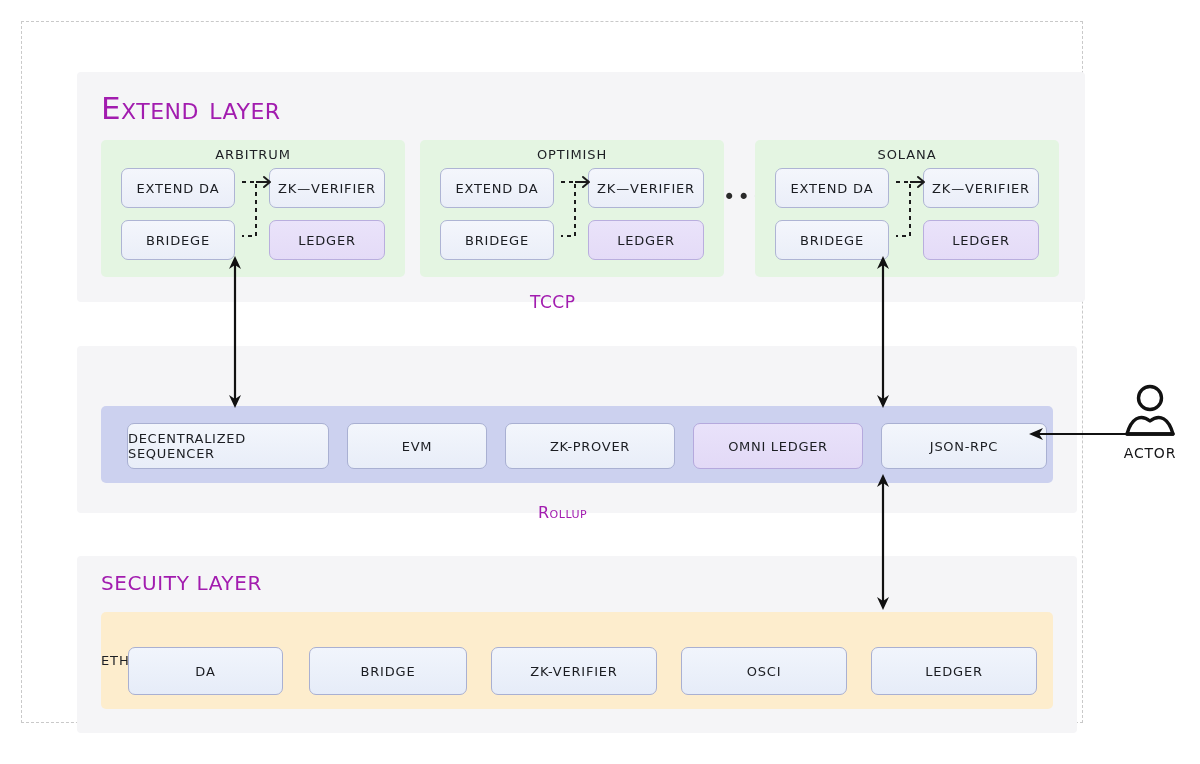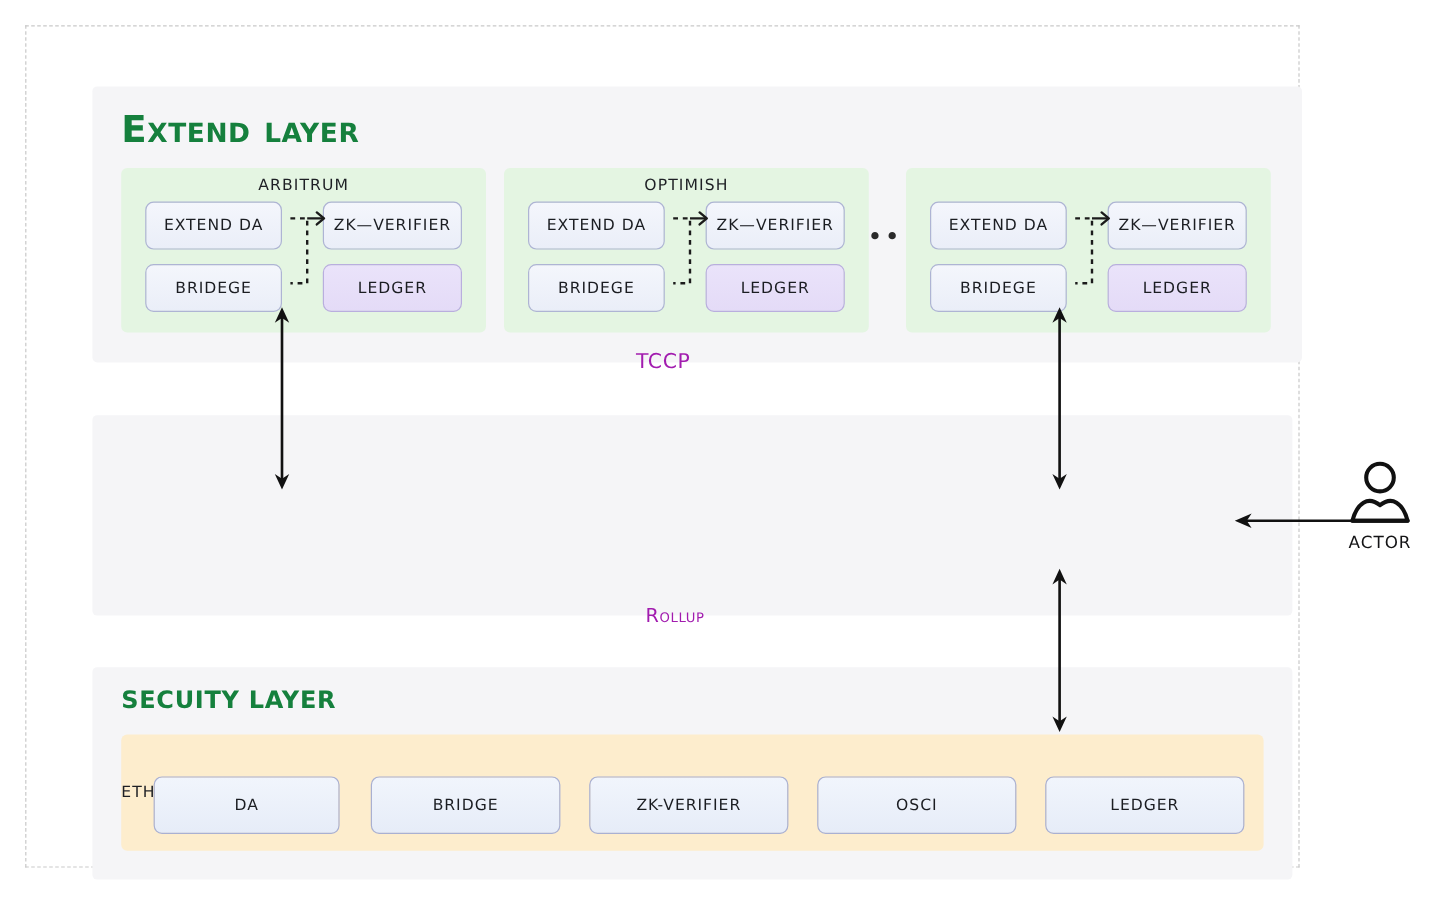--- a/index.html
+++ b/index.html
@@ -33,23 +33,23 @@
     border-radius: 4px;
     box-sizing: border-box;
   }
   #extend-layer { left: 55px;  top: 50px;  width: 1008px; height: 230px; }
   #cycle-layer  { left: 55px;  top: 324px; width: 1000px; height: 167px; }
   #secuity-layer{ left: 55px;  top: 534px; width: 1000px; height: 177px; }
 
   .layer-title {
     position: absolute;
     left: 24px;
-    color: #15803d;
+    color: #a21caf;
     font-family: "DejaVu Sans", sans-serif;
-    font-weight: 700;
+    font-weight: 400;
     letter-spacing: 0.6px;
     white-space: nowrap;
   }
   #extend-layer .layer-title { top: 18px; font-size: 25px; }
   #cycle-layer  .layer-title { top: 16px; font-size: 24px; }
   #secuity-layer .layer-title{ top: 15px; font-size: 20px; }
 
   
   .smallcap-title {
     font-variant: small-caps;
@@ -250,34 +250,42 @@
       <svg class="chain-dashed" viewBox="0 0 32 68" width="32" height="68">
         <path d="M2 8 H16 V62 H2" fill="none" stroke="#1b1b1b" stroke-width="2" stroke-dasharray="4,4" stroke-linecap="butt"></path>
         <path d="M16 8 L29 8" fill="none" stroke="#1b1b1b" stroke-width="2"></path>
         <path d="M24 3 L30 8 L24 13" fill="none" stroke="#1b1b1b" stroke-width="2" stroke-linejoin="round" stroke-linecap="round"></path>
       </svg>
     </div>
 
     <div class="ellipsis-dots" style="position:absolute; top:115px; left:646px;">•••</div>
 
     <div class="chain-group" id="chain-solana">
+      <div class="chain-name">SOLANA</div>
       <div class="chain-node node-l row-1">EXTEND DA</div>
       <div class="chain-node node-r row-1">ZK—VERIFIER</div>
       <div class="chain-node node-l row-2">BRIDEGE</div>
       <div class="chain-node node-r row-2 ledger">LEDGER</div>
       <svg class="chain-dashed" viewBox="0 0 32 68" width="32" height="68">
         <path d="M2 8 H16 V62 H2" fill="none" stroke="#1b1b1b" stroke-width="2" stroke-dasharray="4,4" stroke-linecap="butt"></path>
         <path d="M16 8 L29 8" fill="none" stroke="#1b1b1b" stroke-width="2"></path>
         <path d="M24 3 L30 8 L24 13" fill="none" stroke="#1b1b1b" stroke-width="2" stroke-linejoin="round" stroke-linecap="round"></path>
       </svg>
     </div>
   </div>
 
   <div class="layer-panel" id="cycle-layer">
 
+    <div class="cycle-band">
+      <div class="cycle-node" style="left:26px; width:202px;">DECENTRALIZED SEQUENCER</div>
+      <div class="cycle-node" style="left:246px; width:140px;">EVM</div>
+      <div class="cycle-node" style="left:404px; width:170px;">ZK-PROVER</div>
+      <div class="cycle-node omni" style="left:592px; width:170px;">OMNI LEDGER</div>
+      <div class="cycle-node" style="left:780px; width:166px;">JSON-RPC</div>
+    </div>
   </div>
 
   <div class="layer-panel" id="secuity-layer">
     <div class="layer-title">SECUITY LAYER</div>
 
     <div class="eth-band">
       <div class="eth-name">ETHEREUM</div>
       <div class="eth-node" style="left:27px; width:155px;">DA</div>
       <div class="eth-node" style="left:208px; width:158px;">BRIDGE</div>
       <div class="eth-node" style="left:390px; width:166px;">ZK-VERIFIER</div>

